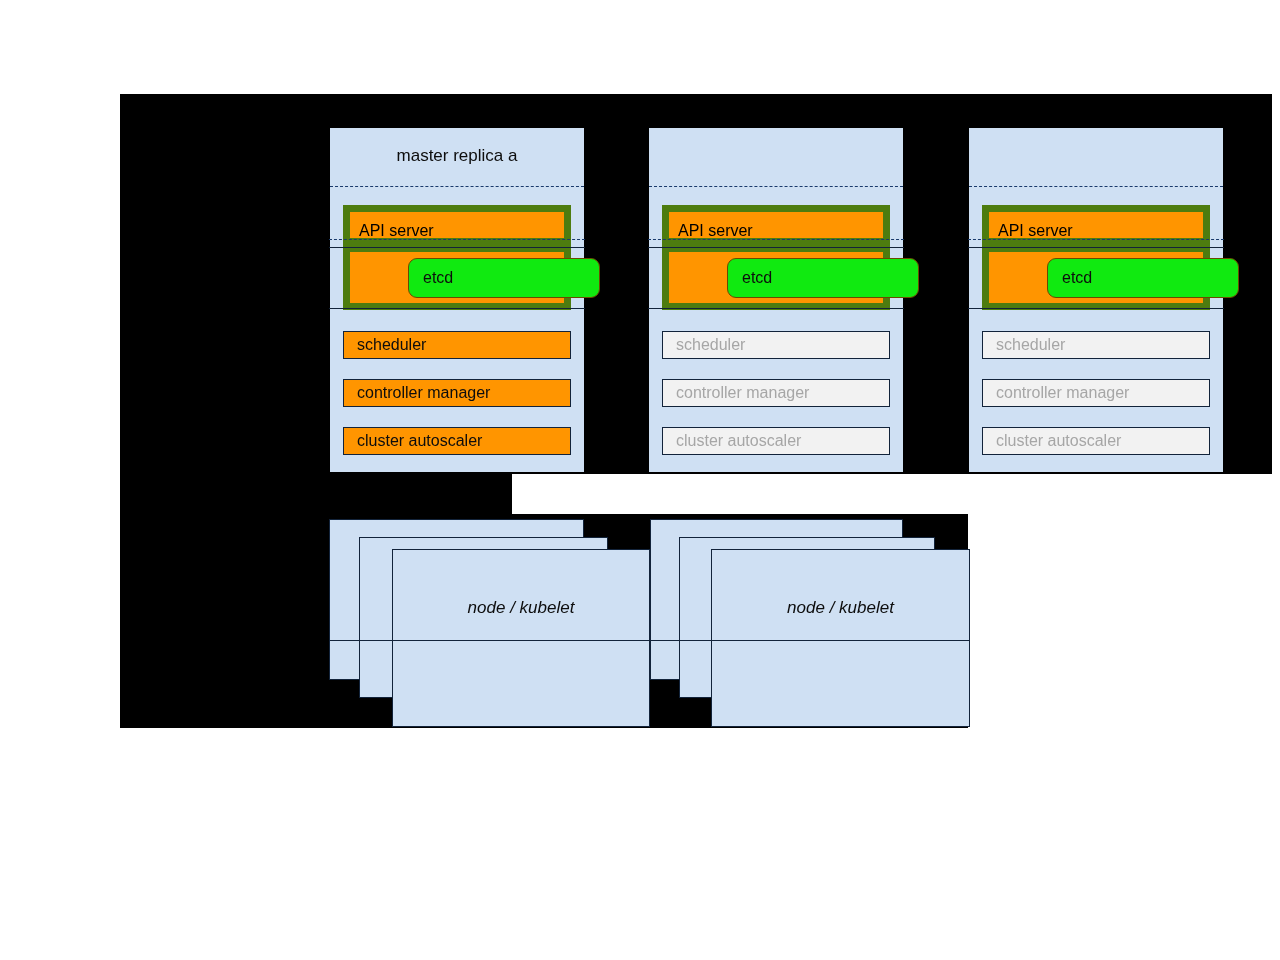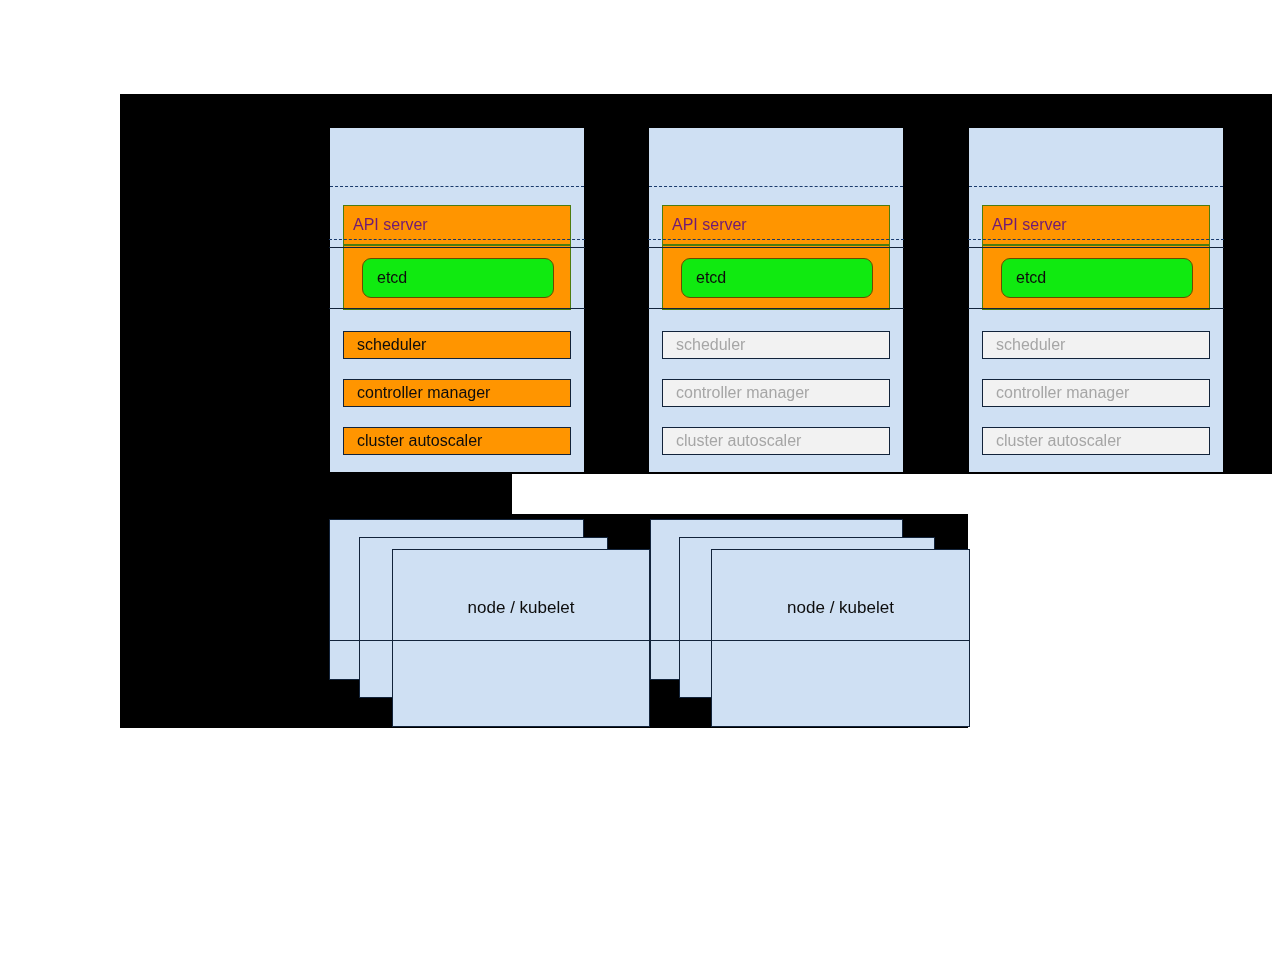--- a/index.html
+++ b/index.html
@@ -39,56 +39,58 @@
     border:1px solid #12233a;
     display:flex;align-items:center;
     font-size:16px;
     padding-left:13px;
   }
   .comp.active{background:#ff9500;color:#0d0d0d;}
   .comp.inactive{background:#f2f2f2;color:#a6a6a6;}
 
   .apiserver{
     position:absolute;box-sizing:border-box;
-    background:#ff9500;border:1px solid #4d7c0f;
-    font-size:16px;color:#701a75;
+    background:#ff9500;border:7px solid #4d7c0f;
+    font-size:16px;color:#000000;
     padding-left:9px;padding-top:10px;
   }
   .etcd{
     position:absolute;box-sizing:border-box;
     background:#10ea10;border:1px solid #6b4a00;
     border-radius:9px;
     display:flex;align-items:center;
     font-size:16px;color:#0d0d0d;
     padding-left:14px;
+    margin-left:46px;
   }
 
   
   .nodebox{
     position:absolute;box-sizing:border-box;
     background:#cfe0f3;border:1px solid #12233a;
   }
   .nodelabel{
     position:absolute;text-align:center;
-    font-size:17px;color:#0d0d0d;line-height:20px;
+    font-size:17px;color:#0d0d0d;line-height:20px;font-style:italic;
   }
   .nodeline{
     position:absolute;height:0;border-top:1px solid #12233a;
   }
 </style>
 </head>
 <body>
 
 <div id="stage">
 
   <div class="plate" style="left:120px;top:94px;width:1152px;height:380px;"></div>
   <div class="plate" style="left:120px;top:474px;width:392px;height:254px;"></div>
   <div class="plate" style="left:120px;top:514px;width:848px;height:214px;"></div>
 
   <div class="replica" style="left:329px;top:127px;width:256px;height:346px;">
+    <div class="replica-title">master replica a</div>
     <div class="dashline" style="top:58px;"></div>
   </div>
 
   <div class="apiserver" style="left:343px;top:205px;width:228px;height:40px;">
     <span>API server</span>
   </div>
   <div class="dashline" style="left:329px;width:256px;top:239px;"></div>
   <div class="apiserver" style="left:343px;top:245px;width:228px;height:65px;padding:0;"></div>
   <div class="solidline" style="left:329px;width:256px;top:247px;"></div>
   <div class="solidline" style="left:329px;width:256px;top:308px;"></div>

